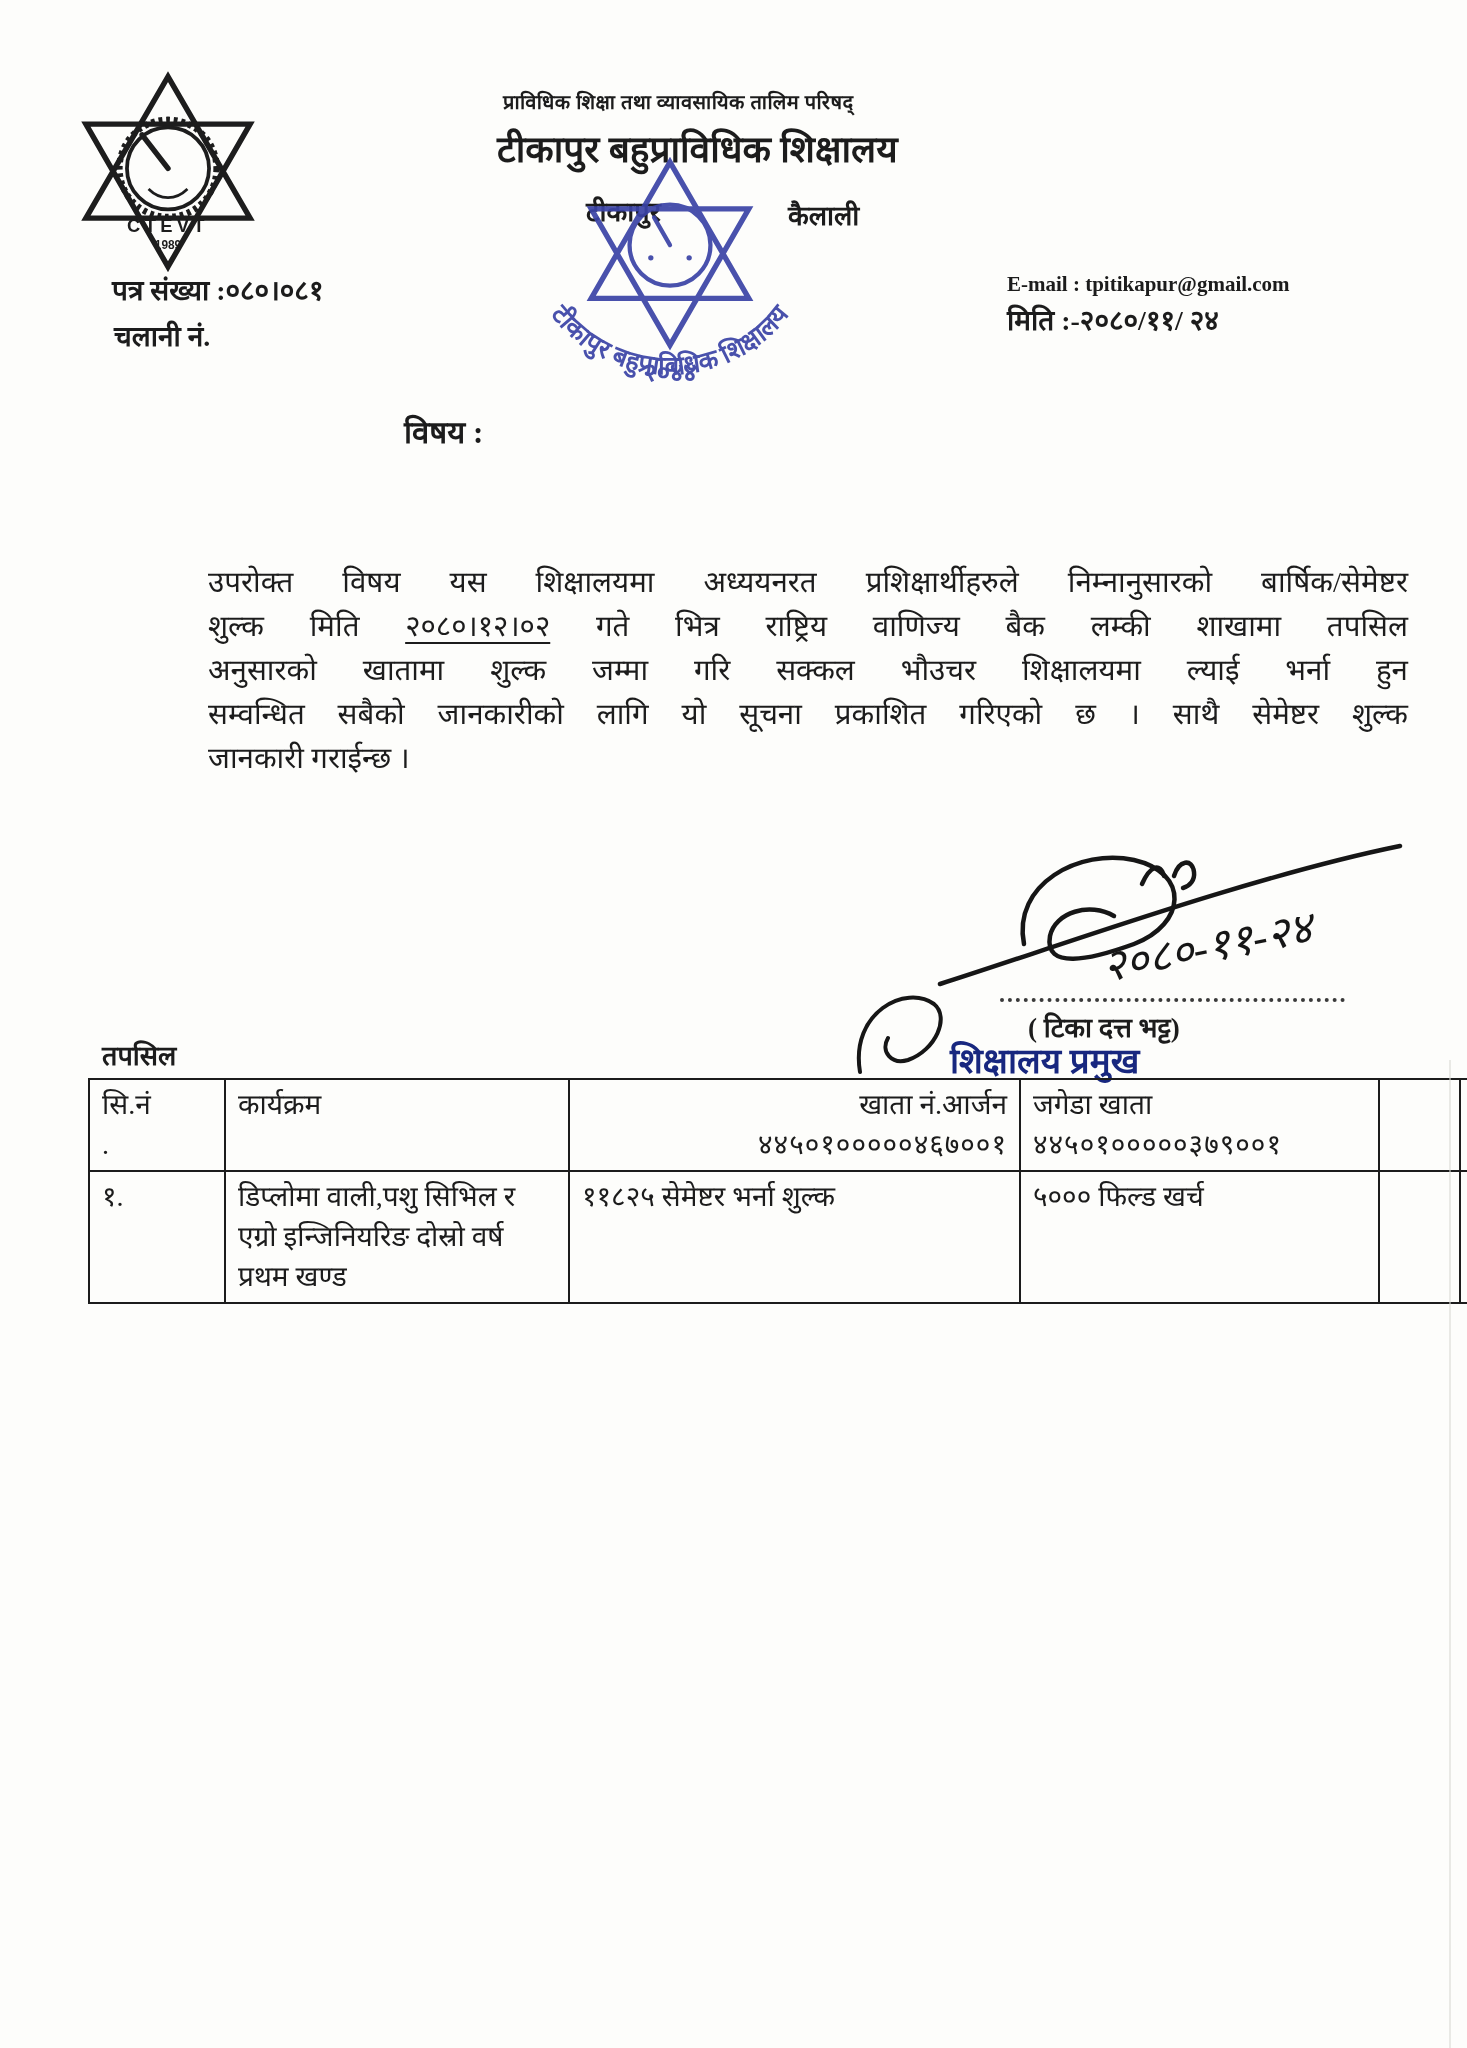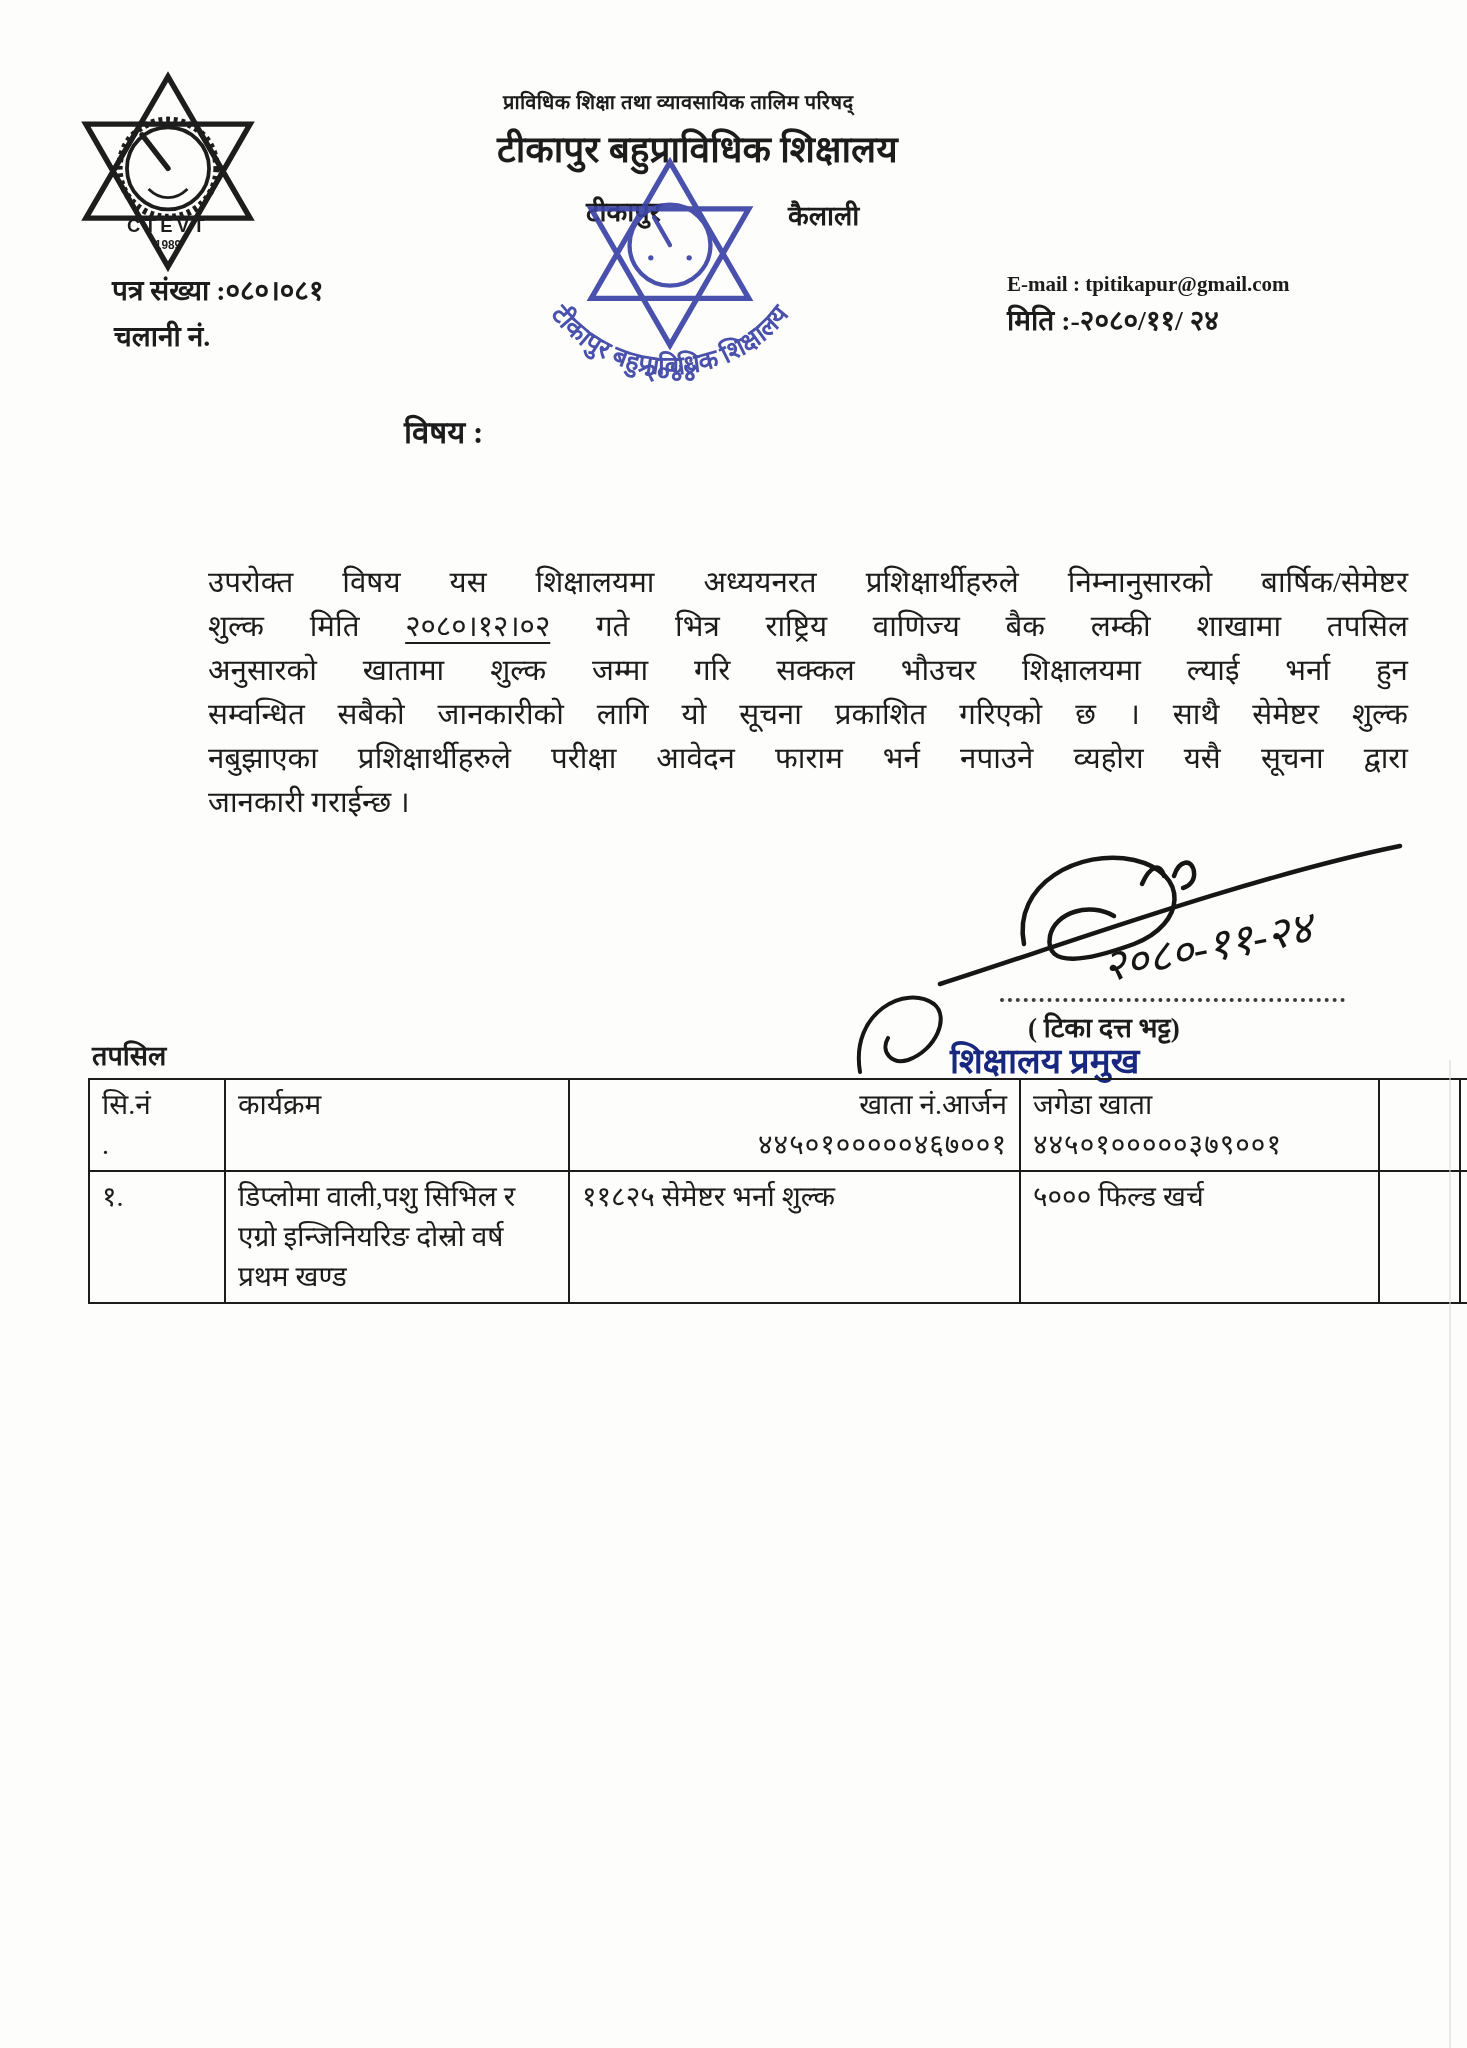--- a/index.html
+++ b/index.html
@@ -38,21 +38,21 @@
   .u{text-decoration:underline;text-underline-offset:6px;}
 
   
   .signature-svg{left:928px;top:832px;}
   .sig-dotted{left:1000px;top:970px;width:345px;height:28px;border-bottom:4px dotted #3a3a3a;}
   .signatory-name{left:1028px;top:1008px;font-size:27px;font-weight:600;white-space:nowrap;}
   .flourish-svg{left:848px;top:980px;}
   .signatory-designation{left:950px;top:1036px;font-size:35px;font-weight:700;color:#18277f;white-space:nowrap;}
 
   
-  .schedule-label{left:92px;top:1036px;font-size:27px;font-weight:600;}
+  .schedule-label{left:102px;top:1036px;font-size:27px;font-weight:600;}
   .schedule-table{left:88px;top:1078px;width:1343px;border-collapse:collapse;table-layout:fixed;}
   .schedule-table td{border:2.5px solid #1c1c1c;vertical-align:top;padding:5px 12px;font-size:28px;line-height:40px;}
   .col-sn{width:110px;}
   .col-program{width:318px;}
   .col-earning{width:425px;text-align:right;}
   .col-reserve{width:333px;}
   .col-x1{width:55px;}
   .col-x2{width:38px;}
   .acct{letter-spacing:1px;}
 
@@ -104,21 +104,20 @@
     <text x="180" y="238" text-anchor="middle" font-size="24" font-weight="bold" fill="#3a43a6">२०४४</text>
   </svg>
 
   <div class="abs subject-label">विषय :</div>
 
   <div class="abs body-block">
     <div class="body-line">उपरोक्त विषय यस शिक्षालयमा अध्ययनरत प्रशिक्षार्थीहरुले निम्नानुसारको बार्षिक/सेमेष्टर</div>
     <div class="body-line"><span>शुल्क मिति </span><span class="u">२०८०।१२।०२</span><span> गते भित्र राष्ट्रिय वाणिज्य बैक लम्की शाखामा तपसिल</span></div>
     <div class="body-line">अनुसारको खातामा शुल्क जम्मा गरि सक्कल भौउचर शिक्षालयमा ल्याई भर्ना हुन</div>
     <div class="body-line">सम्वन्धित सबैको जानकारीको लागि यो सूचना प्रकाशित गरिएको छ । साथै सेमेष्टर शुल्क</div>
-    <div class="body-line">नबुझाएका प्रशिक्षार्थीहरुले परीक्षा आवेदन फाराम भर्न नपाउने व्यहोरा यसै सूचना द्वारा</div>
     <div class="body-line last">जानकारी गराईन्छ ।</div>
   </div>
 
   <svg class="abs signature-svg" width="490" height="170" viewBox="0 0 490 170">
     <g fill="none" stroke="#161616" stroke-width="4.5" stroke-linecap="round">
       <path d="M 12 152 C 120 118 320 45 472 14"></path>
       <path d="M 96 112 C 84 52 152 16 206 28 C 262 41 258 92 206 112 C 162 128 116 138 122 104 C 127 80 162 70 186 84"></path>
       <path d="M 214 52 C 222 34 232 30 236 44"></path>
       <path d="M 246 44 C 251 28 264 26 266 40 C 267 48 262 54 255 56"></path>
     </g>

